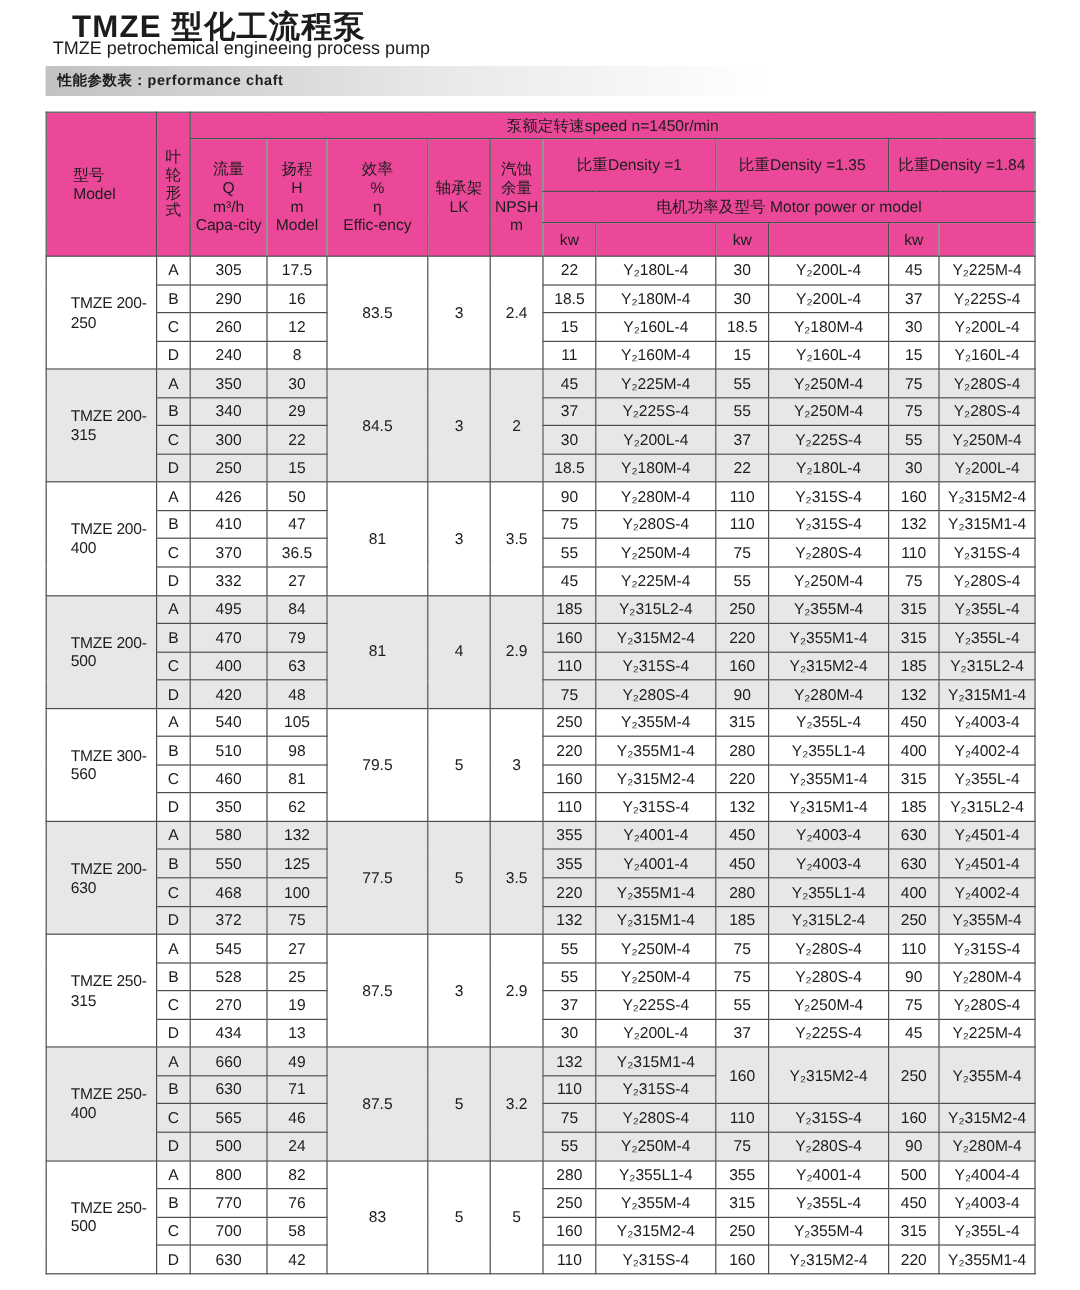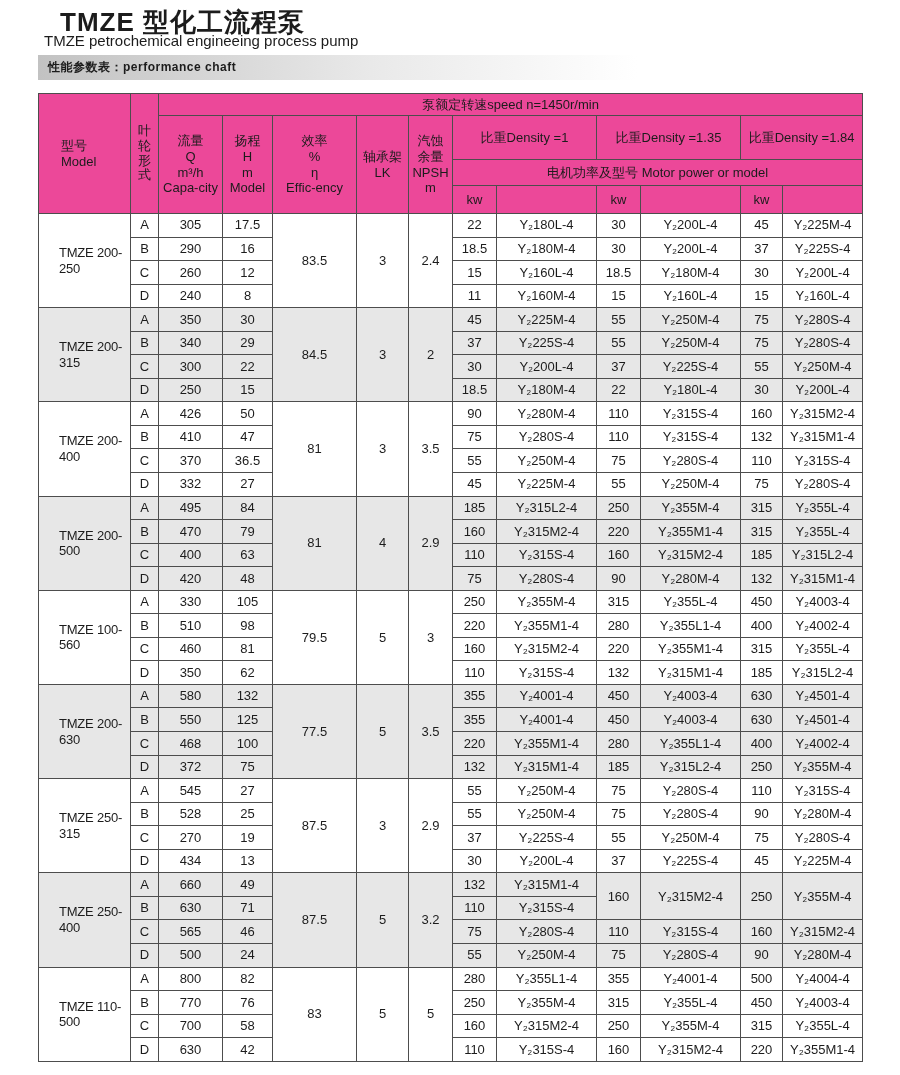--- a/index.html
+++ b/index.html
@@ -289,23 +289,23 @@
         <td>420</td>
         <td>48</td>
         <td>75</td>
         <td>Y₂280S-4</td>
         <td>90</td>
         <td>Y₂280M-4</td>
         <td>132</td>
         <td>Y₂315M1-4</td>
       </tr>
       <tr>
-        <td rowspan="4" class="model-cell">TMZE 100-560</td>
-        <td>A</td>
-        <td>330</td>
+        <td rowspan="4" class="model-cell">TMZE 300-560</td>
+        <td>A</td>
+        <td>540</td>
         <td>105</td>
         <td rowspan="4">79.5</td>
         <td rowspan="4">5</td>
         <td rowspan="4">3</td>
         <td>250</td>
         <td>Y₂355M-4</td>
         <td>315</td>
         <td>Y₂355L-4</td>
         <td>450</td>
         <td>Y₂4003-4</td>
@@ -477,21 +477,21 @@
         <td>500</td>
         <td>24</td>
         <td>55</td>
         <td>Y₂250M-4</td>
         <td>75</td>
         <td>Y₂280S-4</td>
         <td>90</td>
         <td>Y₂280M-4</td>
       </tr>
       <tr>
-        <td rowspan="4" class="model-cell">TMZE 110-500</td>
+        <td rowspan="4" class="model-cell">TMZE 250-500</td>
         <td>A</td>
         <td>800</td>
         <td>82</td>
         <td rowspan="4">83</td>
         <td rowspan="4">5</td>
         <td rowspan="4">5</td>
         <td>280</td>
         <td>Y₂355L1-4</td>
         <td>355</td>
         <td>Y₂4001-4</td>

